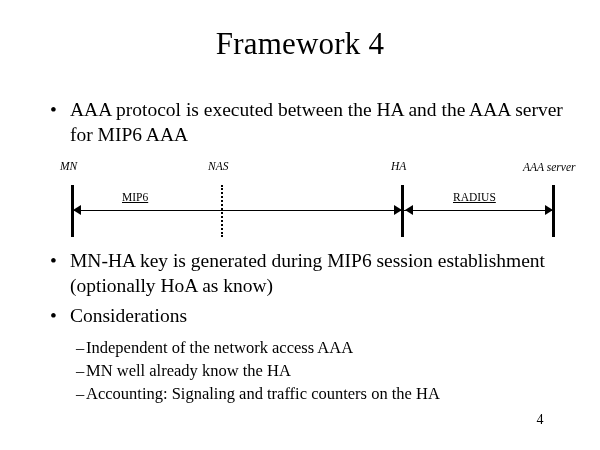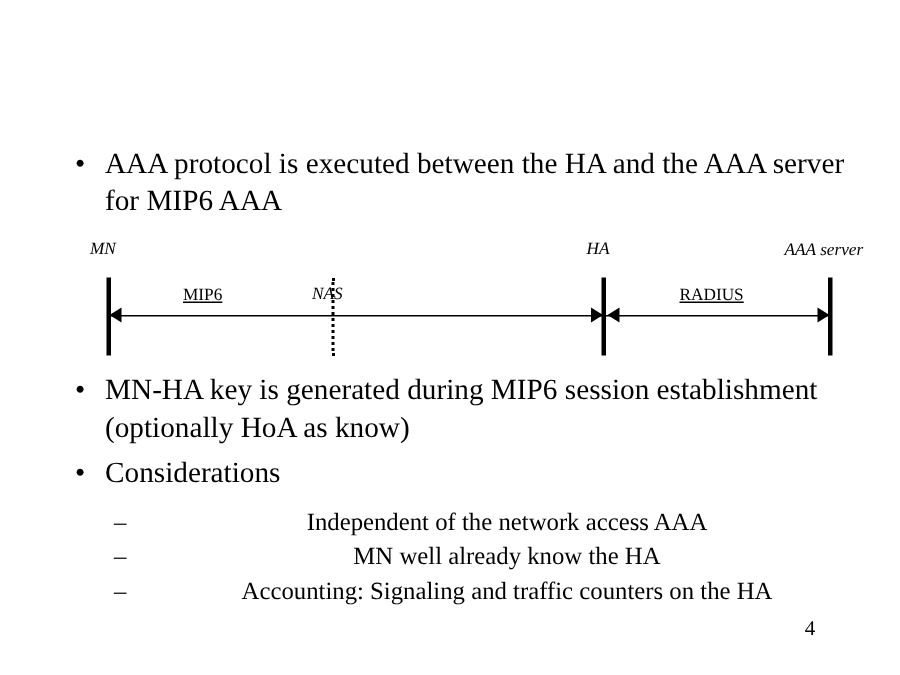--- a/index.html
+++ b/index.html
@@ -71,22 +71,21 @@
   }
   .subbullet .marker {
     position: absolute;
     left: 0;
     top: 0;
     width: 18px;
     text-align: left;
   }
   .subbullet .btext {
     display: block;
-    margin-left: 24px;
-    text-align: center;
+    margin-left: 10px;
   }
   #sub-1 { top: 337px; }
   #sub-2 { top: 360px; }
   #sub-3 { top: 383px; }
 
   
   #diagram {
     position: absolute;
     left: 16px;
     top: 0;
@@ -96,21 +95,21 @@
   }
   #diagram .node-label {
     position: absolute;
     font-style: italic;
     font-size: 11.5px;
     line-height: 13px;
     white-space: nowrap;
     pointer-events: auto;
   }
   #label-mn        { left: 44px;  top: 160px; }
-  #label-nas       { left: 192px; top: 160px; margin-top: 30px; }
+  #label-nas       { left: 192px; top: 160px; }
   #label-ha        { left: 375px; top: 160px; }
   #label-aaaserver { left: 507px; top: 161px; font-size: 10.5px; }
   #label-aaaserver .big { font-size: 11.5px; }
 
   .vbar {
     position: absolute;
     top: 185px;
     height: 52px;
     width: 0;
     border-left: 3px solid #000000;
@@ -170,20 +169,21 @@
     text-align: center;
     font-size: 14px;
     line-height: 17px;
   }
 </style>
 </head>
 <body>
 
 <div id="slide">
 
+  <div id="slide-title">Framework 4</div>
 
   <div class="bullet" id="bullet-1">
     <span class="marker">•</span>
     <span class="btext">AAA protocol is executed between the HA and the AAA server for MIP6 AAA</span>
   </div>
 
   <div id="diagram">
 
     <div class="node-label" id="label-mn">MN</div>
     <div class="node-label" id="label-nas">NAS</div>

